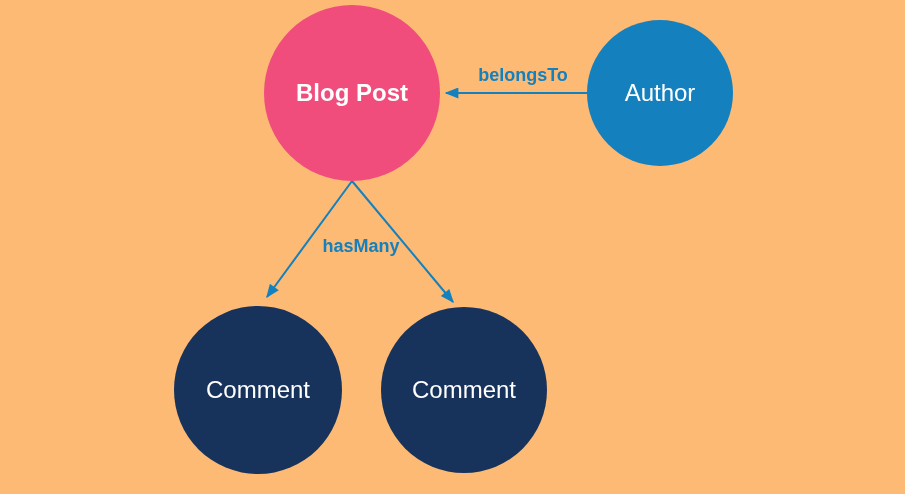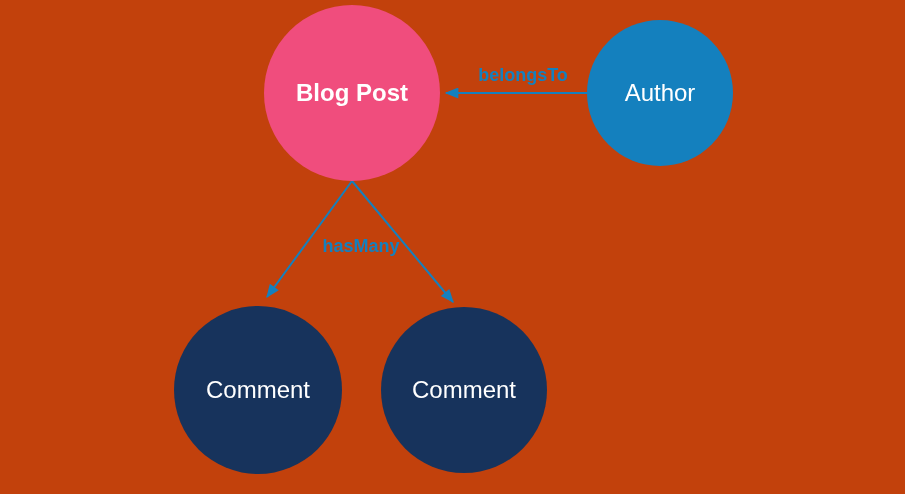--- a/index.html
+++ b/index.html
@@ -4,21 +4,21 @@
 <style>
   html, body {
     margin: 0;
     padding: 0;
     background: #ffffff;
   }
   .canvas {
     position: relative;
     width: 905px;
     height: 494px;
-    background: #c2410c;
+    background: #fdba74;
     overflow: hidden;
     font-family: "Liberation Sans", sans-serif;
   }
   svg {
     display: block;
   }
   .node-label {
     font-family: "Liberation Sans", sans-serif;
     font-size: 24px;
     text-anchor: middle;

